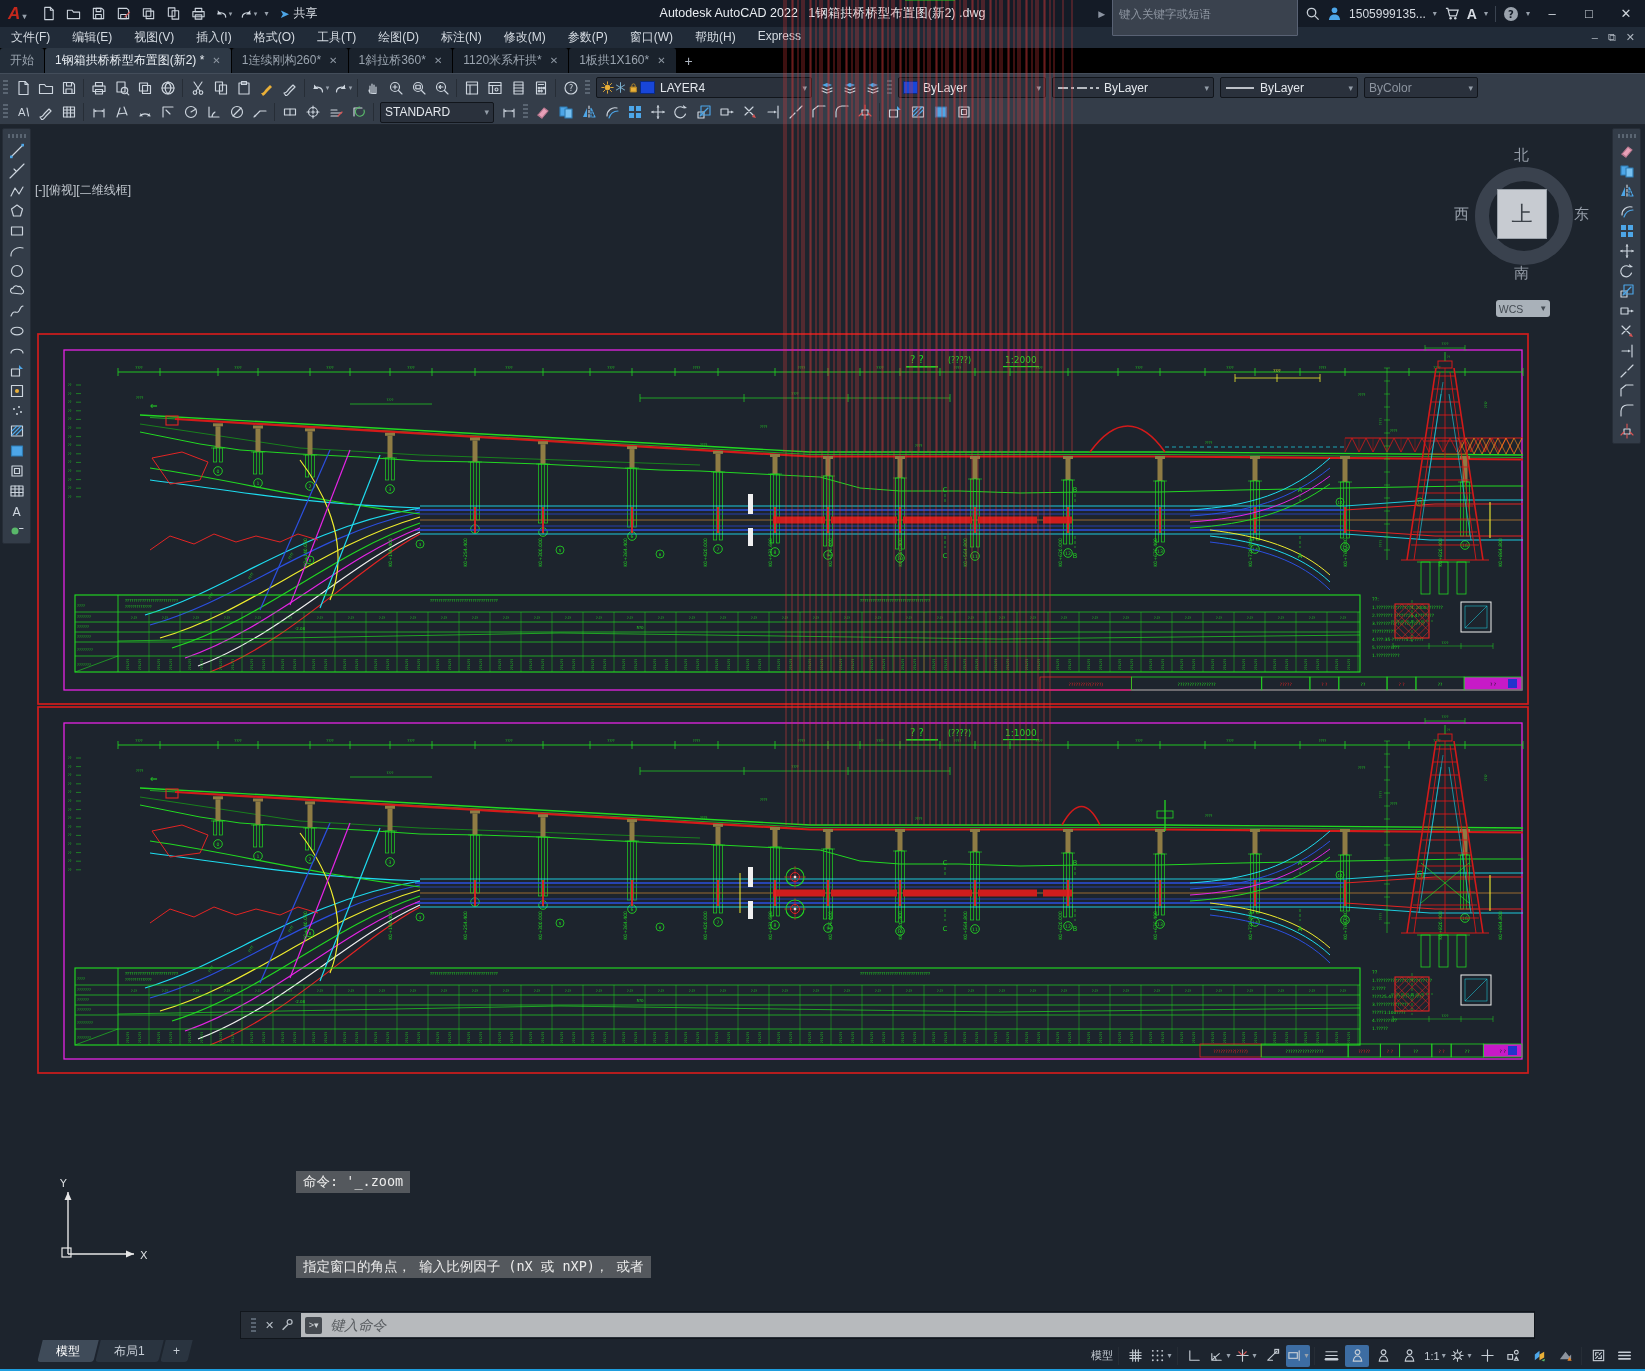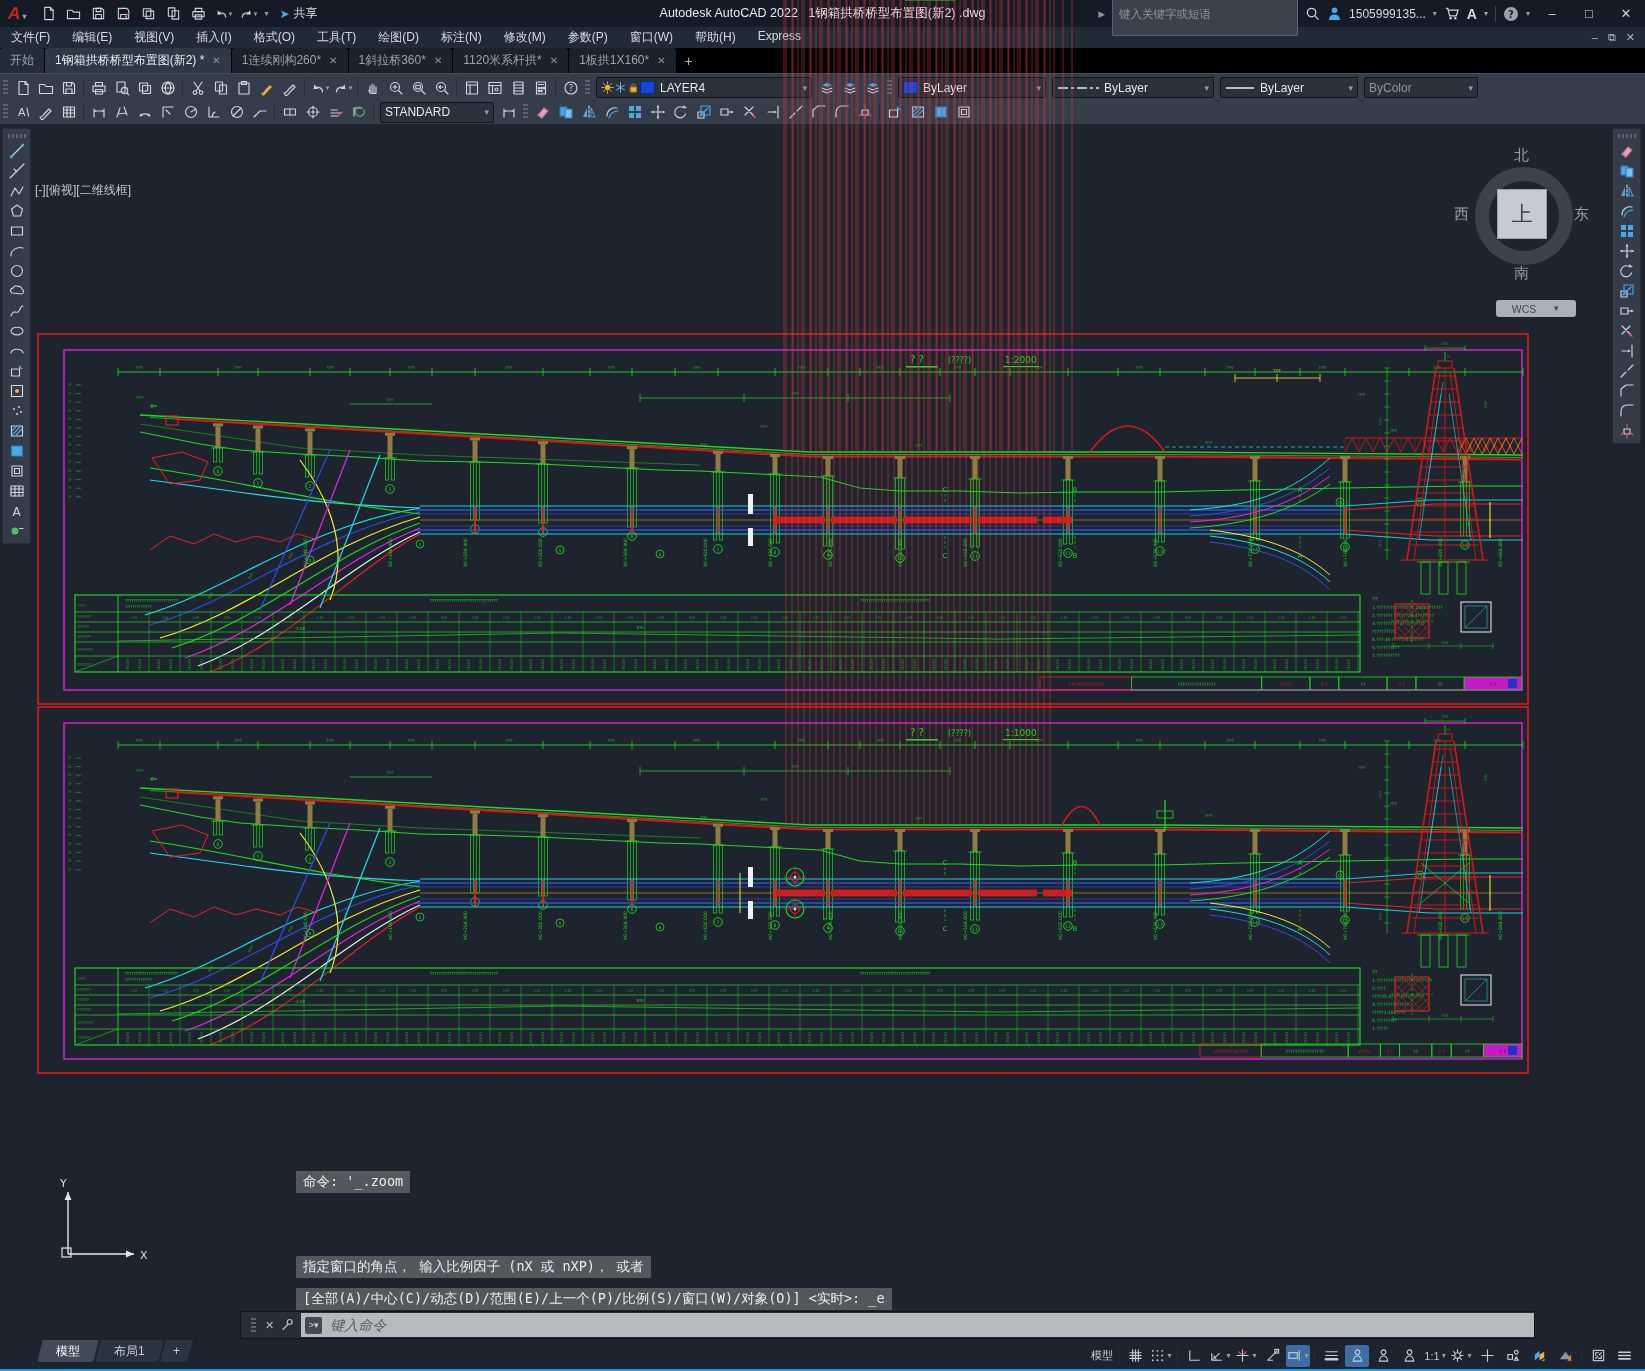--- a/index.html
+++ b/index.html
@@ -45,21 +45,21 @@
   .vtool{position:absolute;width:27px;background:#333c48;border:1px solid #262d37;border-radius:2px;
          display:flex;flex-direction:column;align-items:center;padding:2px 0;}
   #lefttool{left:2px;top:128px;}
   #righttool{left:1612px;top:128px;}
   
   #viewcube{position:absolute;left:1458px;top:146px;width:130px;height:140px;}
   #vc-ring{position:absolute;left:17px;top:21px;width:70px;height:70px;border:14px solid rgba(122,132,148,.32);border-radius:50%;}
   .vc-lbl{position:absolute;color:#969ea9;font-size:15px;}
   #vc-face{position:absolute;left:39px;top:43px;width:48px;height:48px;background:#c7cbd1;border:1px solid #9aa1a9;
            display:flex;align-items:center;justify-content:center;color:#3c4249;font-size:21px;}
-  #wcs-pill{position:absolute;left:1496px;top:300px;width:80px;height:17px;background:#a9b1b9;border-radius:3px;
+  #wcs-pill{position:absolute;left:1496px;top:300px;width:54px;height:17px;background:#a9b1b9;border-radius:3px;
             color:#434a52;font-size:10.5px;display:flex;align-items:center;justify-content:center;gap:16px}
   
   .cmdline{position:absolute;left:296px;background:#54585d;color:#ebebeb;
            font-family:"DejaVu Sans Mono",monospace;font-size:13.5px;padding:2px 7px;white-space:pre;}
   #cmdrow{position:absolute;left:240px;top:1311px;width:1293px;height:26px;display:flex;align-items:center;
           background:#272e37;border:1px solid #11161c;}
   #cmdrow .lbtns{display:flex;align-items:center;gap:6px;padding:0 7px;}
   #cmdfield{flex:1;height:24px;background:#b7babd;display:flex;align-items:center;gap:6px;padding:0 4px;}
   #cmdfield .cico{width:17px;height:17px;background:#454a50;border-radius:2px;color:#cfd3d7;font-size:9px;
                   display:flex;align-items:center;justify-content:center;}
@@ -2300,21 +2300,20 @@
     <span class="vc-lbl" style="left:116px;top:59px">东</span>
     <div id="vc-face">上</div>
   </div>
   <div id="wcs-pill">
       <span>WCS</span>
       <span style="font-size:8px">▼</span>
     </div>
 
   <div class="cmdline" style="top:1171px" id="cl1">命令: '_.zoom</div>
   <div class="cmdline" style="top:1256px" id="cl2">指定窗口的角点， 输入比例因子 (nX 或 nXP)， 或者</div>
-  <div class="cmdline" style="top:1288px" id="cl3">[全部(A)/中心(C)/动态(D)/范围(E)/上一个(P)/比例(S)/窗口(W)/对象(O)] &lt;实时&gt;: _e</div>
 
   <div id="cmdrow">
     <div class="lbtns">
       <span class="gripv" style="height:14px"></span>
       <span style="color:#b9c0c8;font-size:11px">✕</span>
       <svg width="14" height="14" viewBox="0 0 16 16">
           <path d="M3 13.5l6-6" stroke="#b9c0c8" stroke-width="1.6" fill="none"></path>
           <circle cx="11" cy="4.5" r="2.8" stroke="#b9c0c8" stroke-width="1.4" fill="none"></circle>
         </svg>
     </div>

